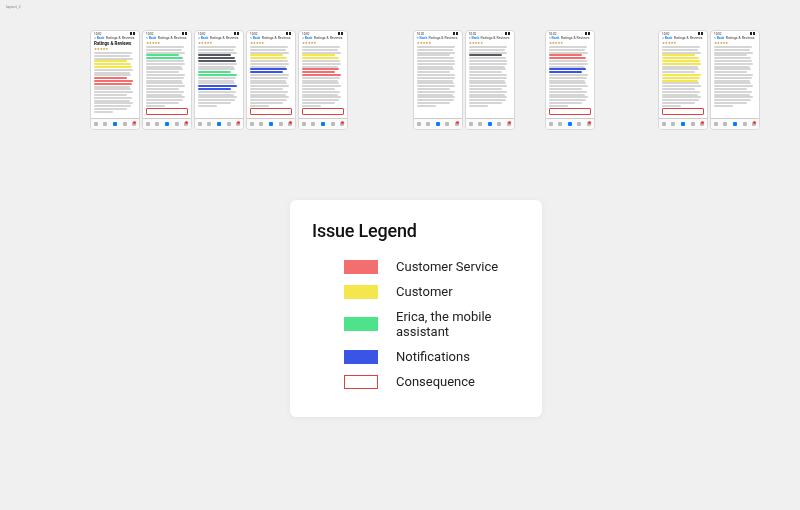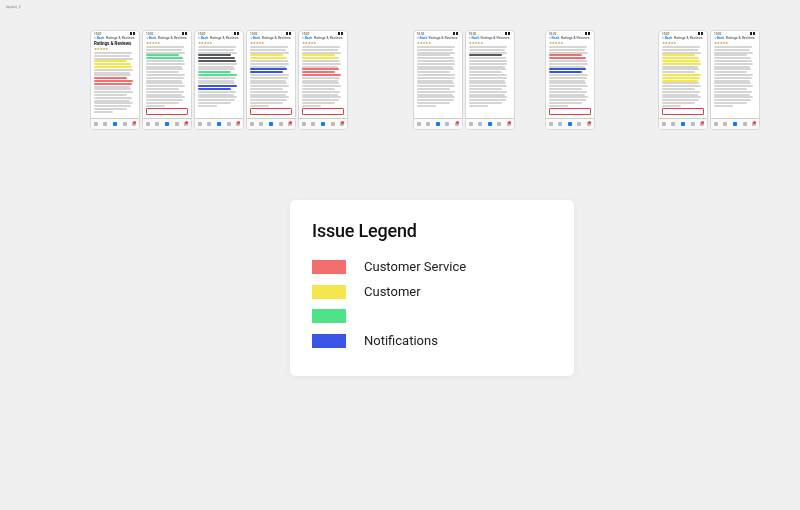--- a/index.html
+++ b/index.html
@@ -133,39 +133,40 @@
     width:3px;height:3px;border-radius:50%;
     background:#ff3b30;
     transform: translate(1px,-1px);
   }
 
   
   .legend {
     position: absolute;
     top: 200px;
     left: 290px;
-    width: 284px;
+    width: 252px;
     background: #ffffff;
     border-radius: 6px;
     box-shadow: 0 1px 6px rgba(0,0,0,0.06);
     padding: 20px 22px 18px 22px;
     box-sizing: border-box;
   }
   .legend h2 {
     margin: 0 0 18px 0;
     font-size: 18px;
     font-weight: 500;
     color: #111;
     letter-spacing: -0.2px;
   }
   .legend-row {
     display: flex;
     align-items: center;
     gap: 18px;
     margin-bottom: 10px;
+    margin-left: 32px;
   }
   .swatch {
     width: 34px;
     height: 14px;
     flex-shrink: 0;
   }
   .sw-red    { background: #f36e6e; }
   .sw-yellow { background: #f4e64d; }
   .sw-green  { background: #4ee38a; }
   .sw-blue   { background: #3a55e6; }
@@ -641,19 +642,24 @@
       <div class="legend-row">
         <div class="swatch sw-red"></div>
         <div class="legend-label">Customer Service</div>
       </div>
       <div class="legend-row">
         <div class="swatch sw-yellow"></div>
         <div class="legend-label">Customer</div>
       </div>
       <div class="legend-row">
         <div class="swatch sw-green"></div>
+        <div class="legend-label">Erica, the mobile assistant</div>
       </div>
       <div class="legend-row">
         <div class="swatch sw-blue"></div>
         <div class="legend-label">Notifications</div>
+      </div>
+      <div class="legend-row">
+        <div class="swatch sw-outline"></div>
+        <div class="legend-label">Consequence</div>
       </div>
     </div>
 </div>
 
 </body></html>

